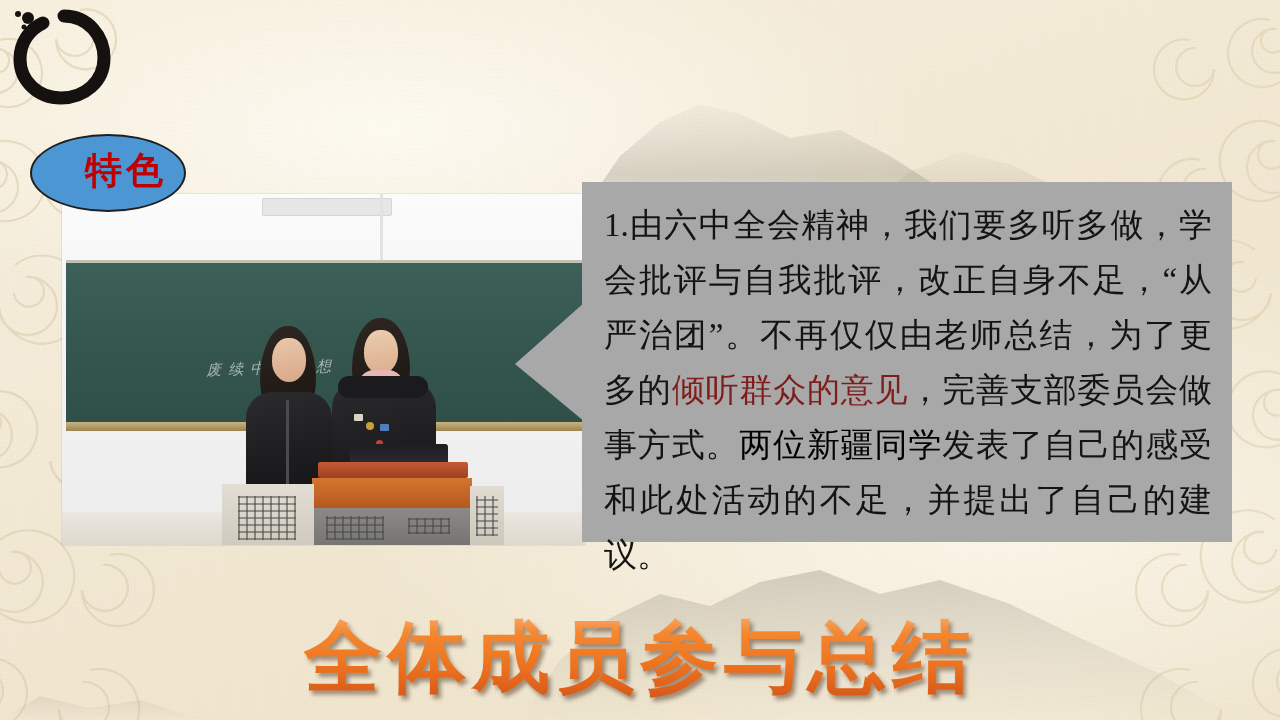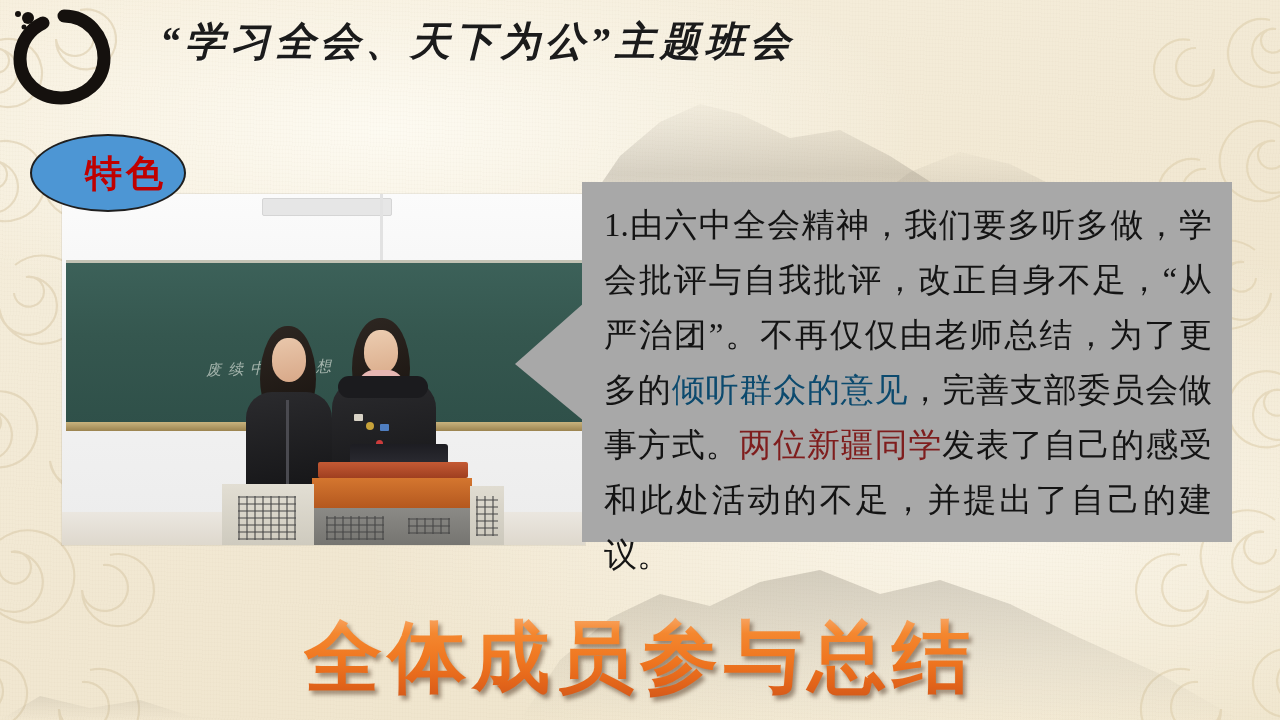--- a/index.html
+++ b/index.html
@@ -60,21 +60,21 @@
     position:absolute;left:30px;top:134px;
     width:156px;height:78px;
     border-radius:50%;
     background:#4d96d4;
     border:2px solid #1f1f1f;
     display:flex;align-items:center;justify-content:center;
     z-index:6;
   }
   .badge-label{
     color:#c00000;font-size:37px;font-weight:bold;letter-spacing:4px;
-    font-family:Liberation Serif, serif;
+    font-family:Liberation Mono, monospace;
     line-height:1;
     margin-left:36px;
   }
 
   
   .photo{
     position:absolute;left:62px;top:194px;width:523px;height:351px;
     overflow:hidden;z-index:3;
     box-shadow:0 0 0 1px rgba(0,0,0,.06);
   }
@@ -121,22 +121,22 @@
   .callout-tail svg{width:100%;height:100%;display:block;}
   .callout-body{
     color:#141414;
     font-size:33px;
     line-height:55px;
     letter-spacing:0px;
     font-family:"Liberation Serif","DejaVu Serif",serif;
     text-align:justify;
     text-justify:inter-character;
   }
-  .hl-purple{color:#0c4a6e;}
-  .hl-red{color:#7f1d1d;}
+  .hl-purple{color:#7f1d1d;}
+  .hl-red{color:#000000;}
 
   
   .headline{
     position:absolute;left:0;right:0;top:574px;
     text-align:center;z-index:7;margin-top:32px;
   }
   .headline-text{
     display:inline-block;
     font-size:78px;
     font-weight:bold;
@@ -229,21 +229,20 @@
   <div class="enso">
     <svg viewBox="0 0 112 104">
       <path d="M60 14 C84 14 100 34 100 56 C100 80 80 96 57 96 C34 96 16 79 16 57 C16 40 26 27 39 21" fill="none" stroke="#15110e" stroke-width="13" stroke-linecap="round"></path>
       <path d="M39 21 C33 24 27 29 23 35" fill="none" stroke="#15110e" stroke-width="9" stroke-linecap="round" opacity=".9"></path>
       <circle cx="24" cy="16" r="6" fill="#15110e"></circle>
       <circle cx="14" cy="12" r="3" fill="#15110e"></circle>
       <circle cx="20" cy="25" r="2.5" fill="#15110e"></circle>
     </svg>
   </div>
 
-  <div class="header-title">“学习全会、天下为公”主题班会</div>
 
   <div class="badge">
     <span class="badge-label">特色</span>
   </div>
 
   <div class="photo">
     <div class="ph-wall"></div>
     <div class="ph-ceilbar"></div>
     <div class="ph-seam"></div>
     <div class="ph-board">

